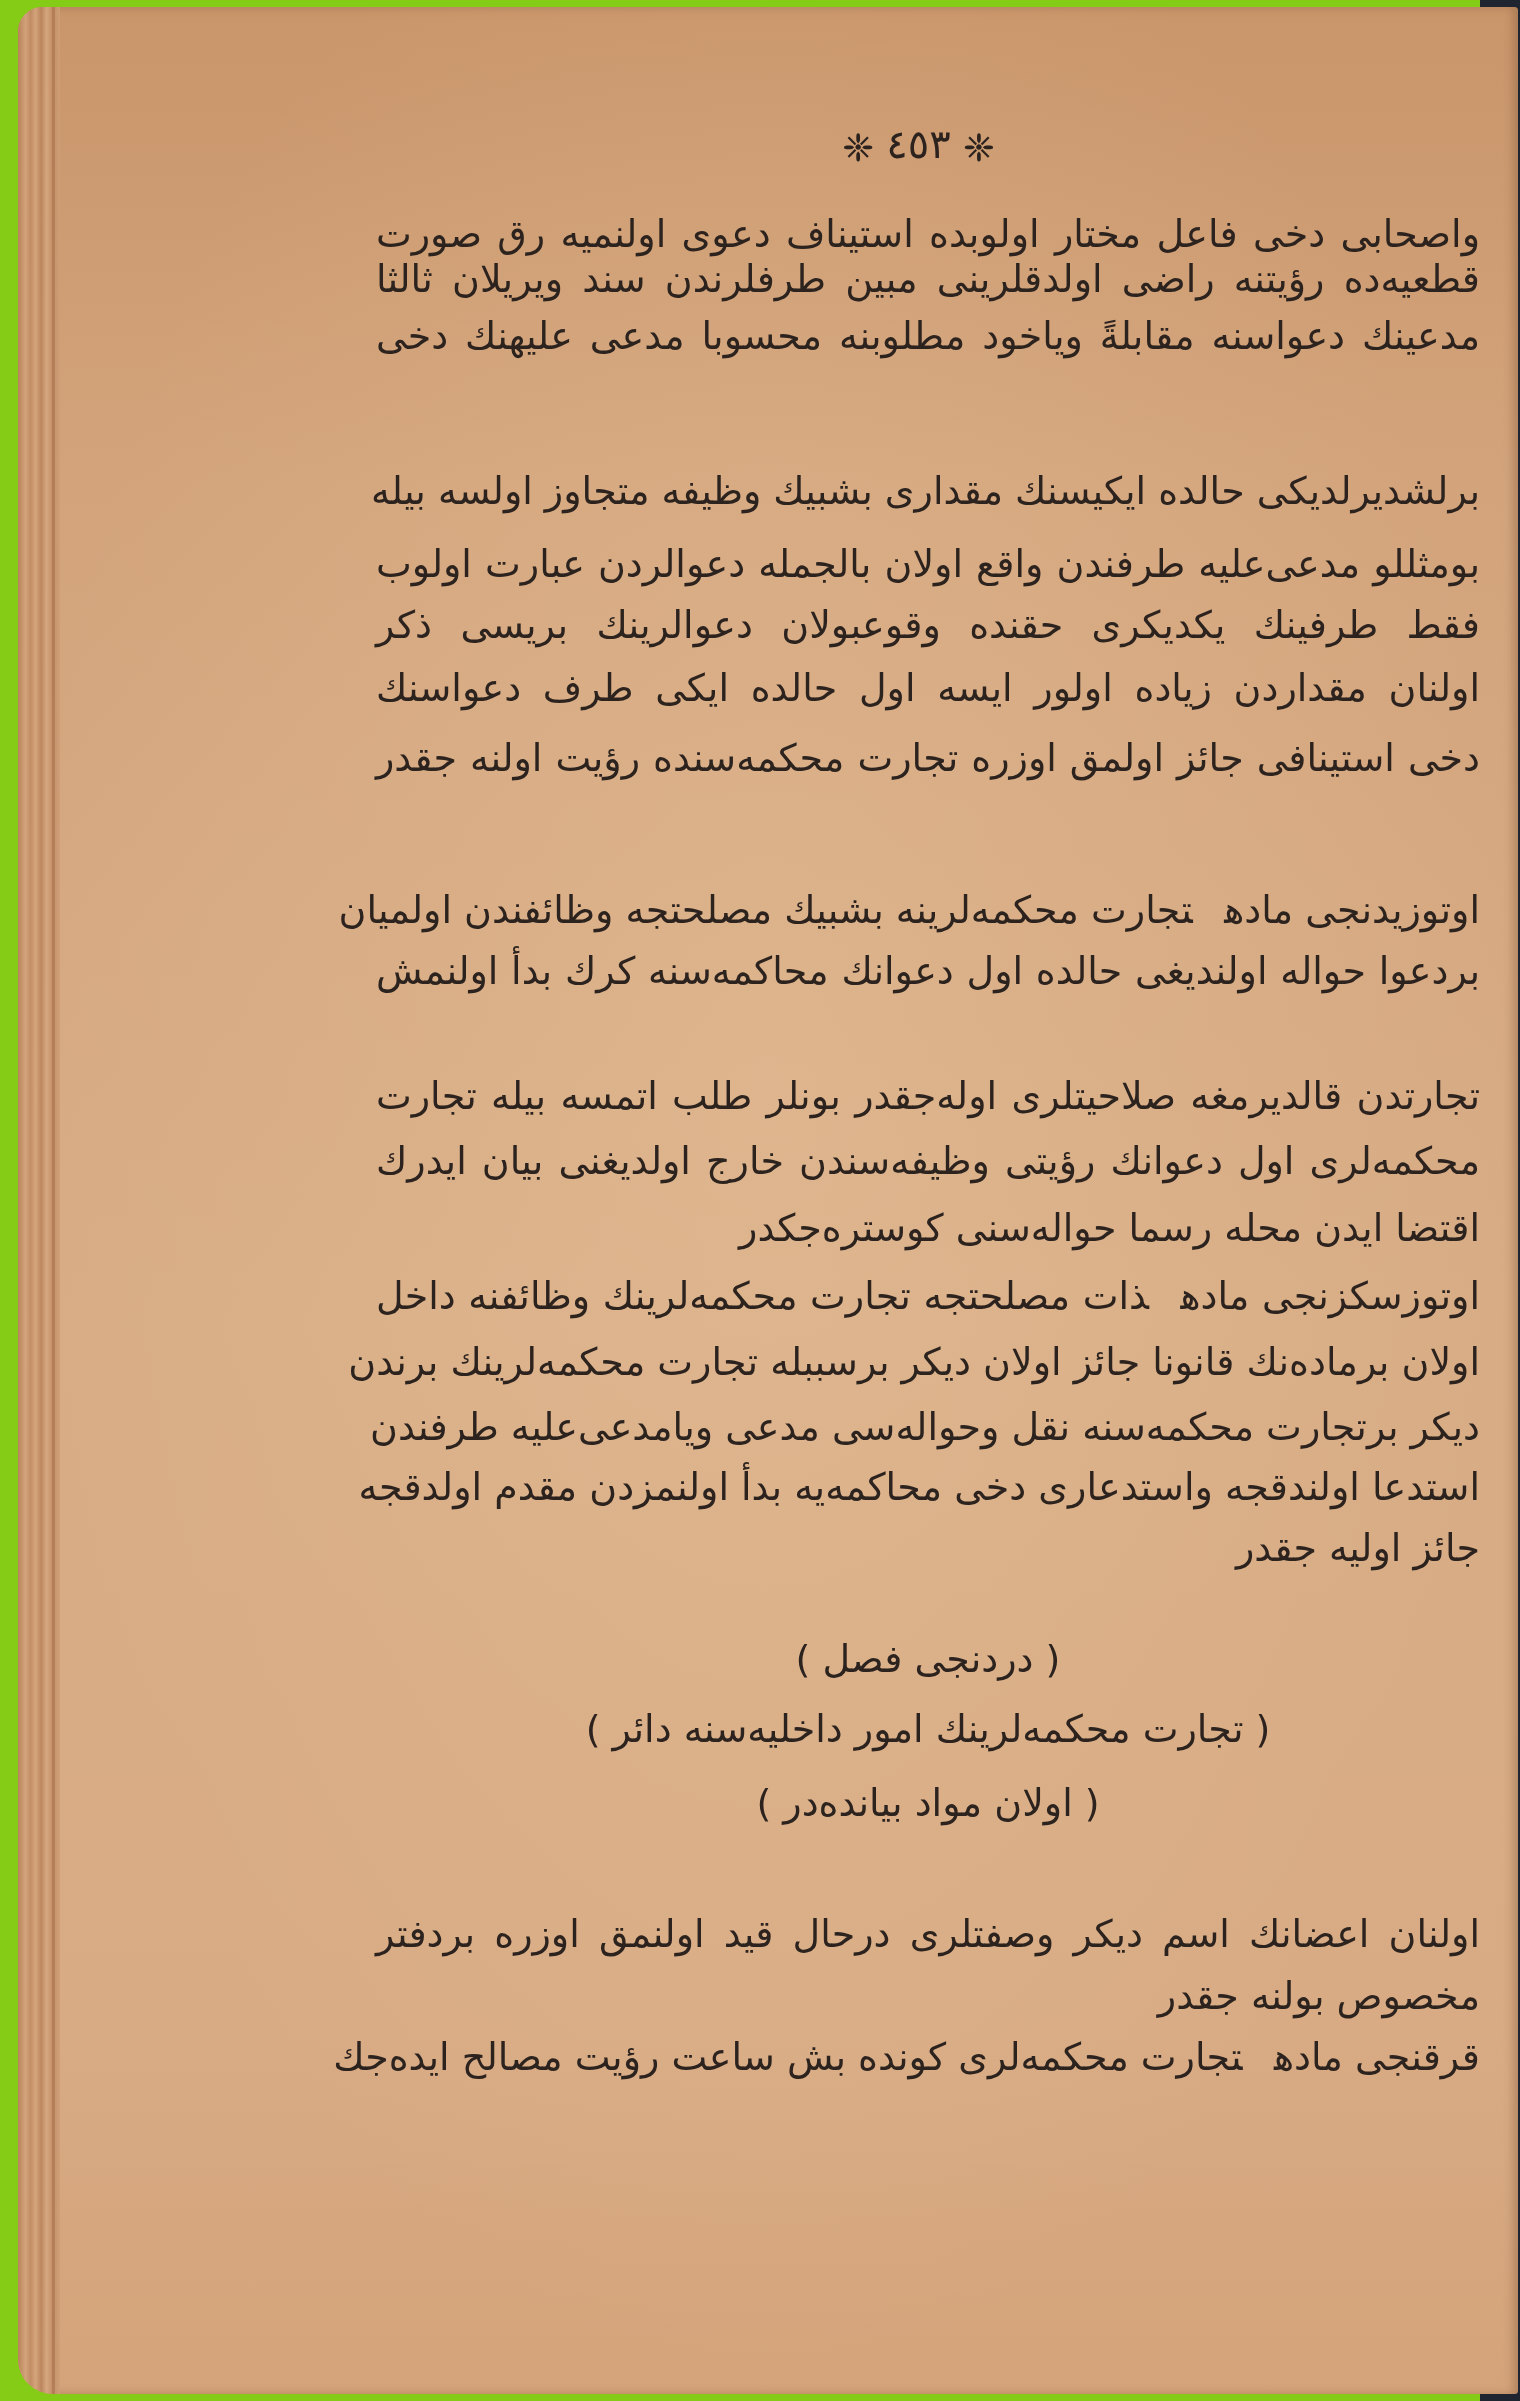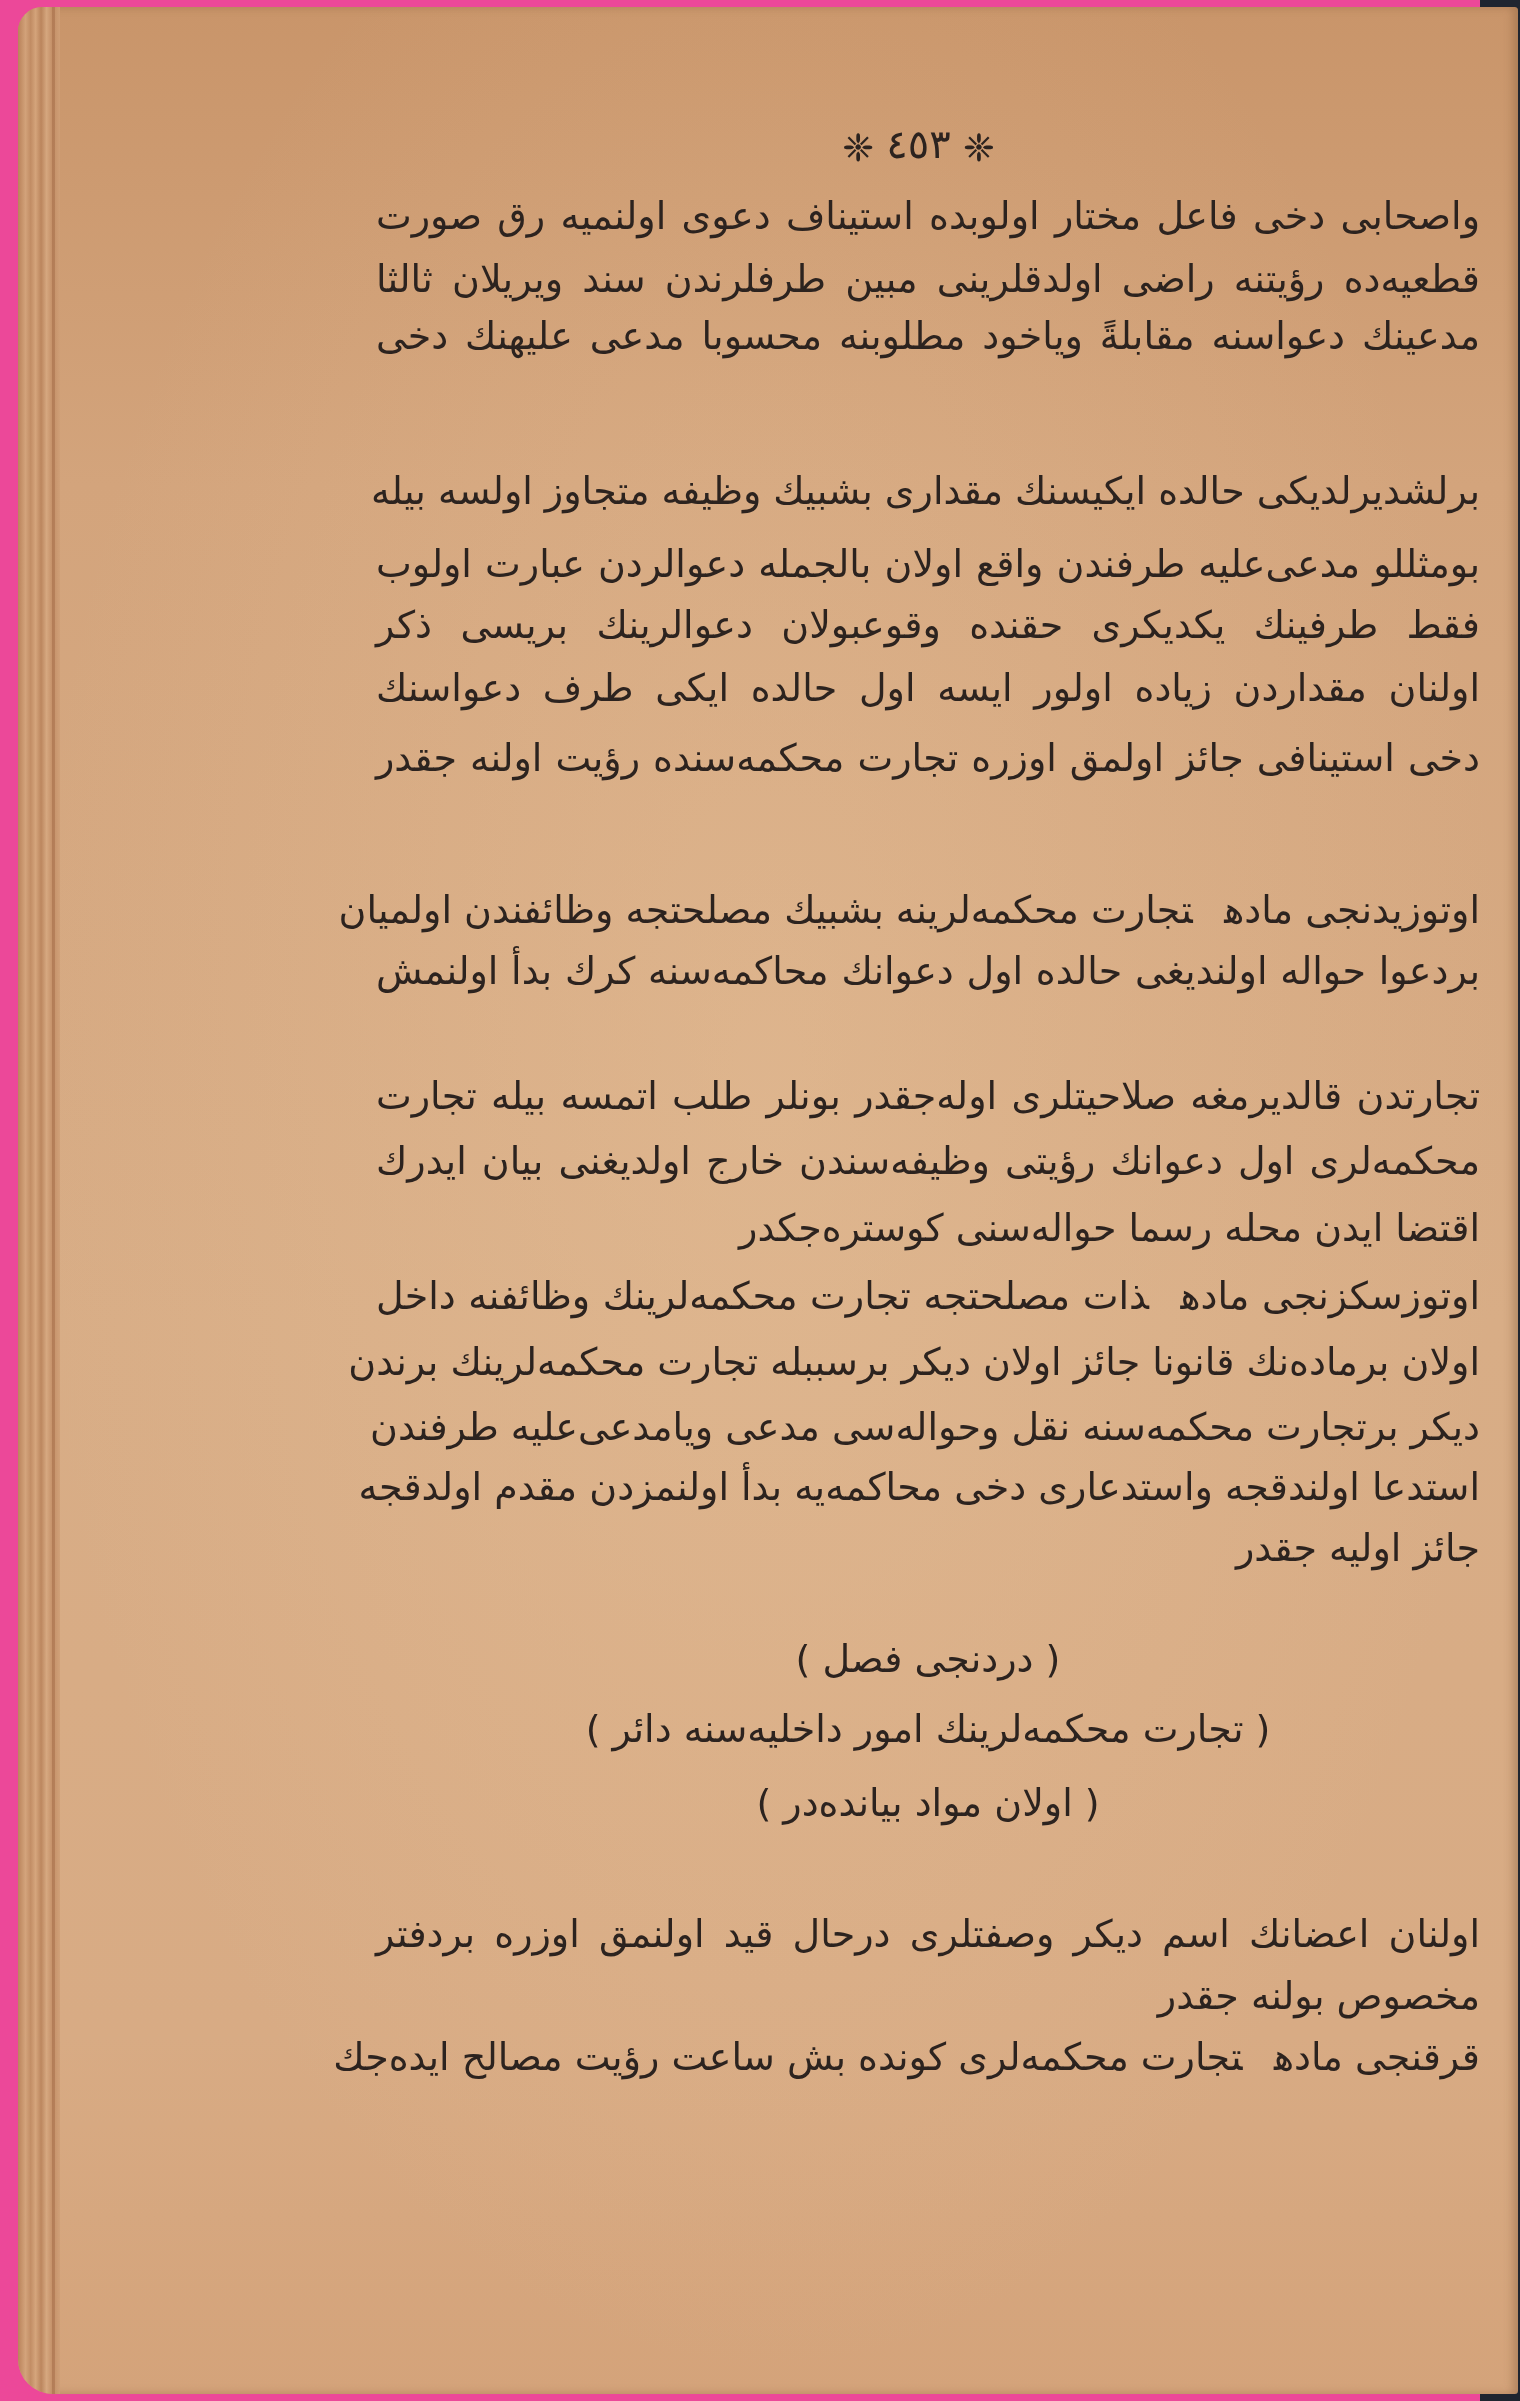--- a/index.html
+++ b/index.html
@@ -7,21 +7,21 @@
       padding: 0;
       width: 1521px;
       height: 2401px;
       background: #1f2530;
       overflow: hidden;
     }
     .scan {
       position: absolute;
       left: 0; top: 0;
       width: 1480px; height: 2401px;
-      background: #ec4899;
+      background: #84cc16;
     }
     .page {
       position: absolute;
       left: 17.5px;
       top: 7px;
       width: 1500px;
       height: 2387px;
       border-radius: 24.5px 3.5px 3.5px 35px;
       background:
         radial-gradient(ellipse at 50% 45%, rgba(235,200,160,0.35), rgba(0,0,0,0) 70%),
@@ -103,21 +103,21 @@
   <div class="page"></div>
   <div class="binding"></div>
   <div class="binding-line"></div>
 
   <div class="page-number">
     <span class="orn">❈</span><span>٤٥٣</span><span class="orn">❈</span>
   </div>
 
   <div class="text-block" style="top:0;height:2401px;">
 
-    <div class="line" style="top:188px">واصحابی دخی فاعل مختار اولوبده استیناف دعوی اولنمیه رق صورت</div>
+    <div class="line" style="top:206px">واصحابی دخی فاعل مختار اولوبده استیناف دعوی اولنمیه رق صورت</div>
     <div class="line" style="top:251px">قطعیه‌ده رؤیتنه راضی اولدقلرینی مبین طرفلرندن سند ویریلان ثالثا</div>
     <div class="line" style="top:308px">مدعینك دعواسنه مقابلةً ویاخود مطلوبنه محسوبا مدعی علیهنك دخی</div>
     <div class="line" style="top:463px">برلشدیرلدیکی حالده ایکیسنك مقداری بشبیك وظیفه متجاوز اولسه بیله</div>
     <div class="line" style="top:536px">بومثللو مدعی‌علیه طرفندن واقع اولان بالجمله دعوالردن عبارت اولوب</div>
     <div class="line" style="top:597px">فقط طرفینك یکدیکری حقنده وقوعبولان دعوالرینك بریسی ذکر</div>
     <div class="line" style="top:660px">اولنان مقداردن زیاده اولور ایسه اول حالده ایکی طرف دعواسنك</div>
     <div class="line" style="top:730px">دخی استینافی جائز اولمق اوزره تجارت محکمه‌سنده رؤیت اولنه جقدر</div>
 
     <div class="line" style="top:882px">
       <span class="head">اوتوزیدنجی ماده</span><span>تجارت محکمه‌لرینه بشبیك مصلحتجه وظائفندن اولمیان</span>

